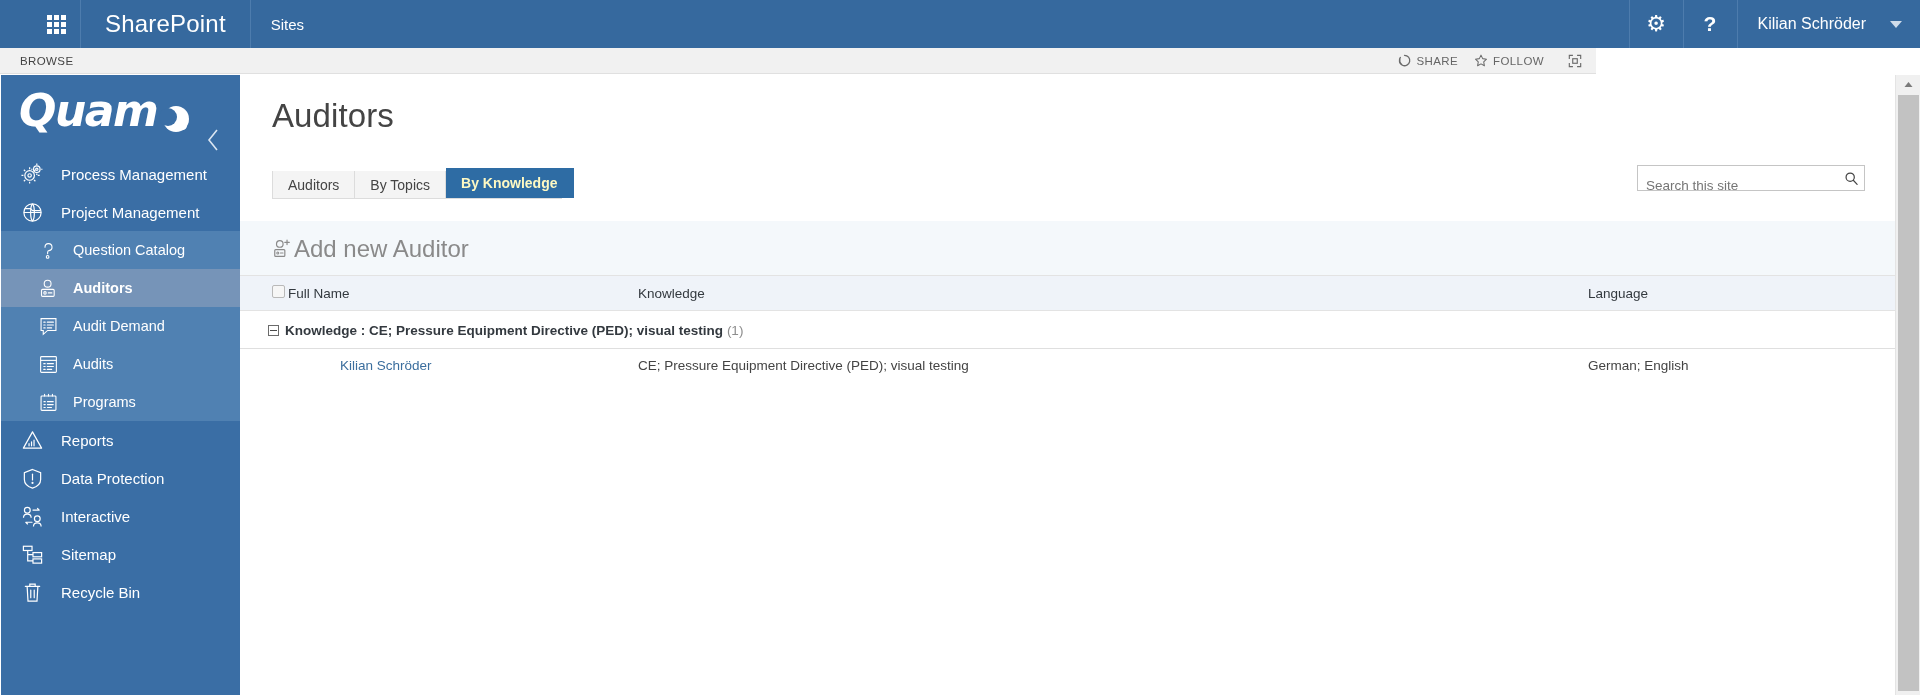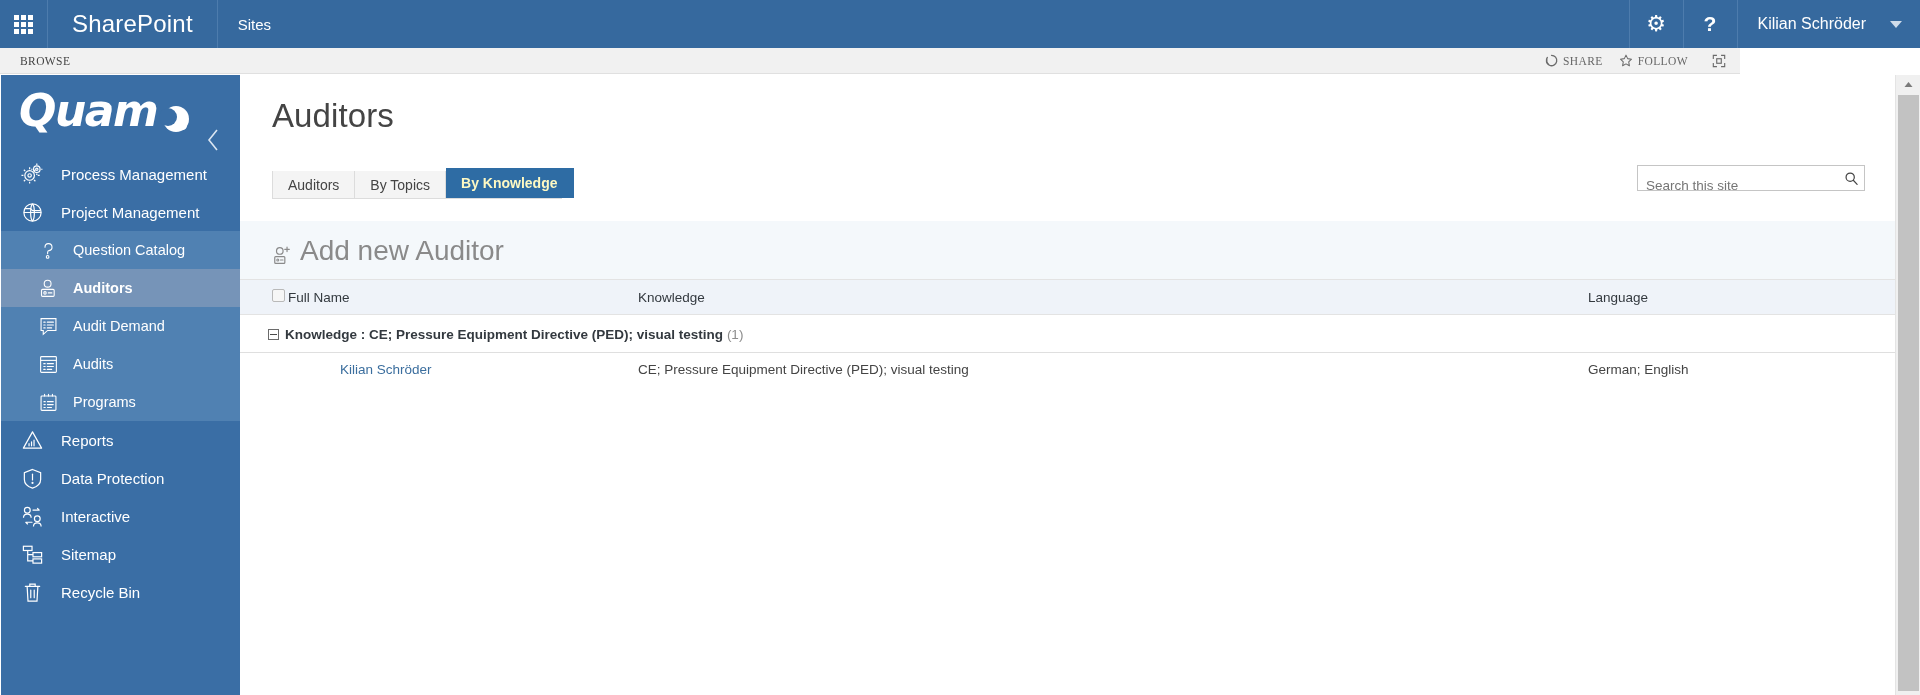--- a/index.html
+++ b/index.html
@@ -11,20 +11,21 @@
     background: #ffffff;
   }
 
   
   .suitebar {
     position: absolute; top: 0; left: 0;
     width: 1920px; height: 48px;
     background: #36699e;
     display: flex; align-items: stretch;
     color: #ffffff;
+    padding-left: 33px;
   }
   .waffle {
     width: 48px; height: 48px;
     display: flex; align-items: center; justify-content: center;
     border-right: 1px solid #4d7cad;
     cursor: pointer;
   }
   .waffle-grid {
     display: grid;
     grid-template-columns: repeat(3, 5px);
@@ -66,24 +67,24 @@
     width: 0; height: 0;
     border-left: 6px solid transparent;
     border-right: 6px solid transparent;
     border-top: 7px solid #cfdcea;
     margin-left: 14px;
   }
 
   
   .ribbon {
     position: absolute; top: 48px; left: 0;
-    width: 1740px; height: 26px;
+    width: 1596px; height: 26px;
     background: #f1f1f1;
     border-bottom: 1px solid #e0e0e0;
-    display: flex; align-items: center; font-family: Liberation Serif, serif;
+    display: flex; align-items: center;
   }
   .browse-tab {
     padding: 0 14px 0 20px;
     font-size: 11.5px; color: #444444;
     letter-spacing: .4px; cursor: pointer;
   }
   .ribbon-right {
     margin-left: auto;
     display: flex; align-items: center; gap: 16px;
     padding-right: 14px;
@@ -222,24 +223,23 @@
     height: 30px;
     border-right: 1px solid #2e6ca4;
   }
 
   .listwrap {
     margin-top: 22px;
     background: #f4f8fb;
     padding: 0 0 0 0;
   }
   .addnew {
-    display: flex; align-items: flex-end;
-    gap: 6px;
+    display: flex; align-items: center;
     padding: 14px 0 12px 32px;
-    font-size: 28px; color: #8a8a8a;
+    font-size: 24px; color: #8a8a8a;
     cursor: pointer; font-weight: 300;
   }
   .addnew svg { display: block; }
 
   table.list {
     width: 100%;
     border-collapse: collapse;
     font-size: 13.5px;
   }
   table.list thead th {

